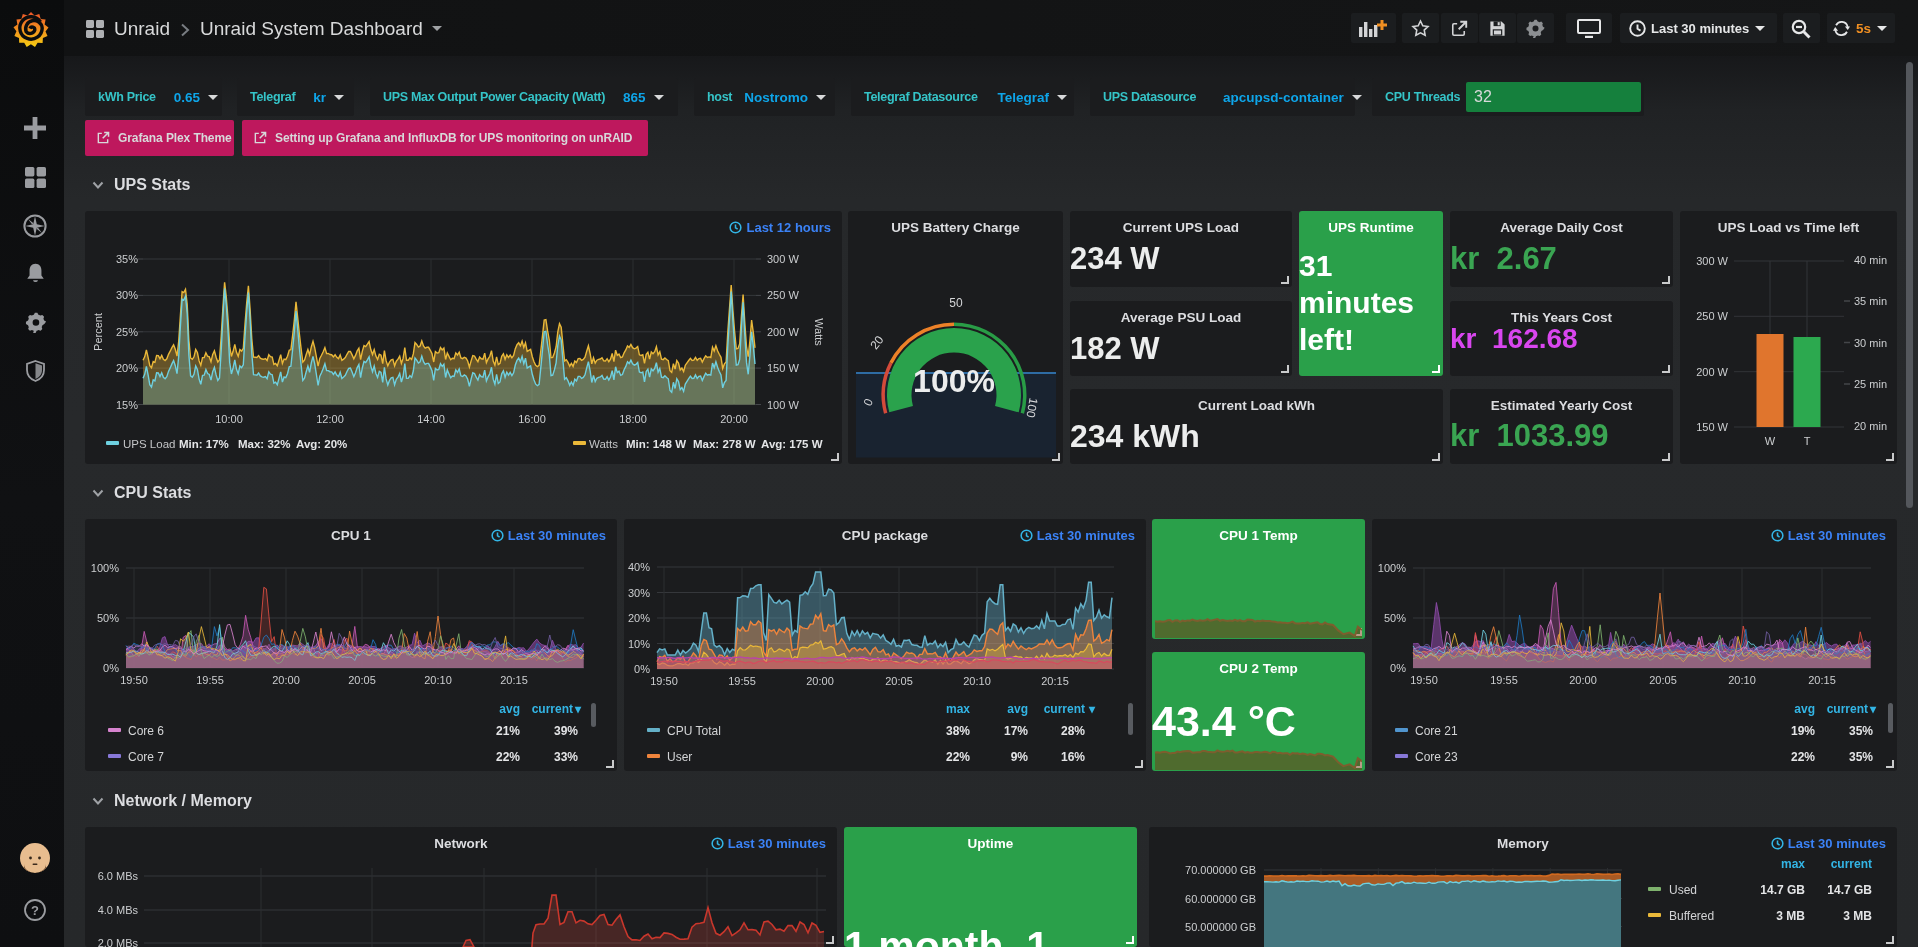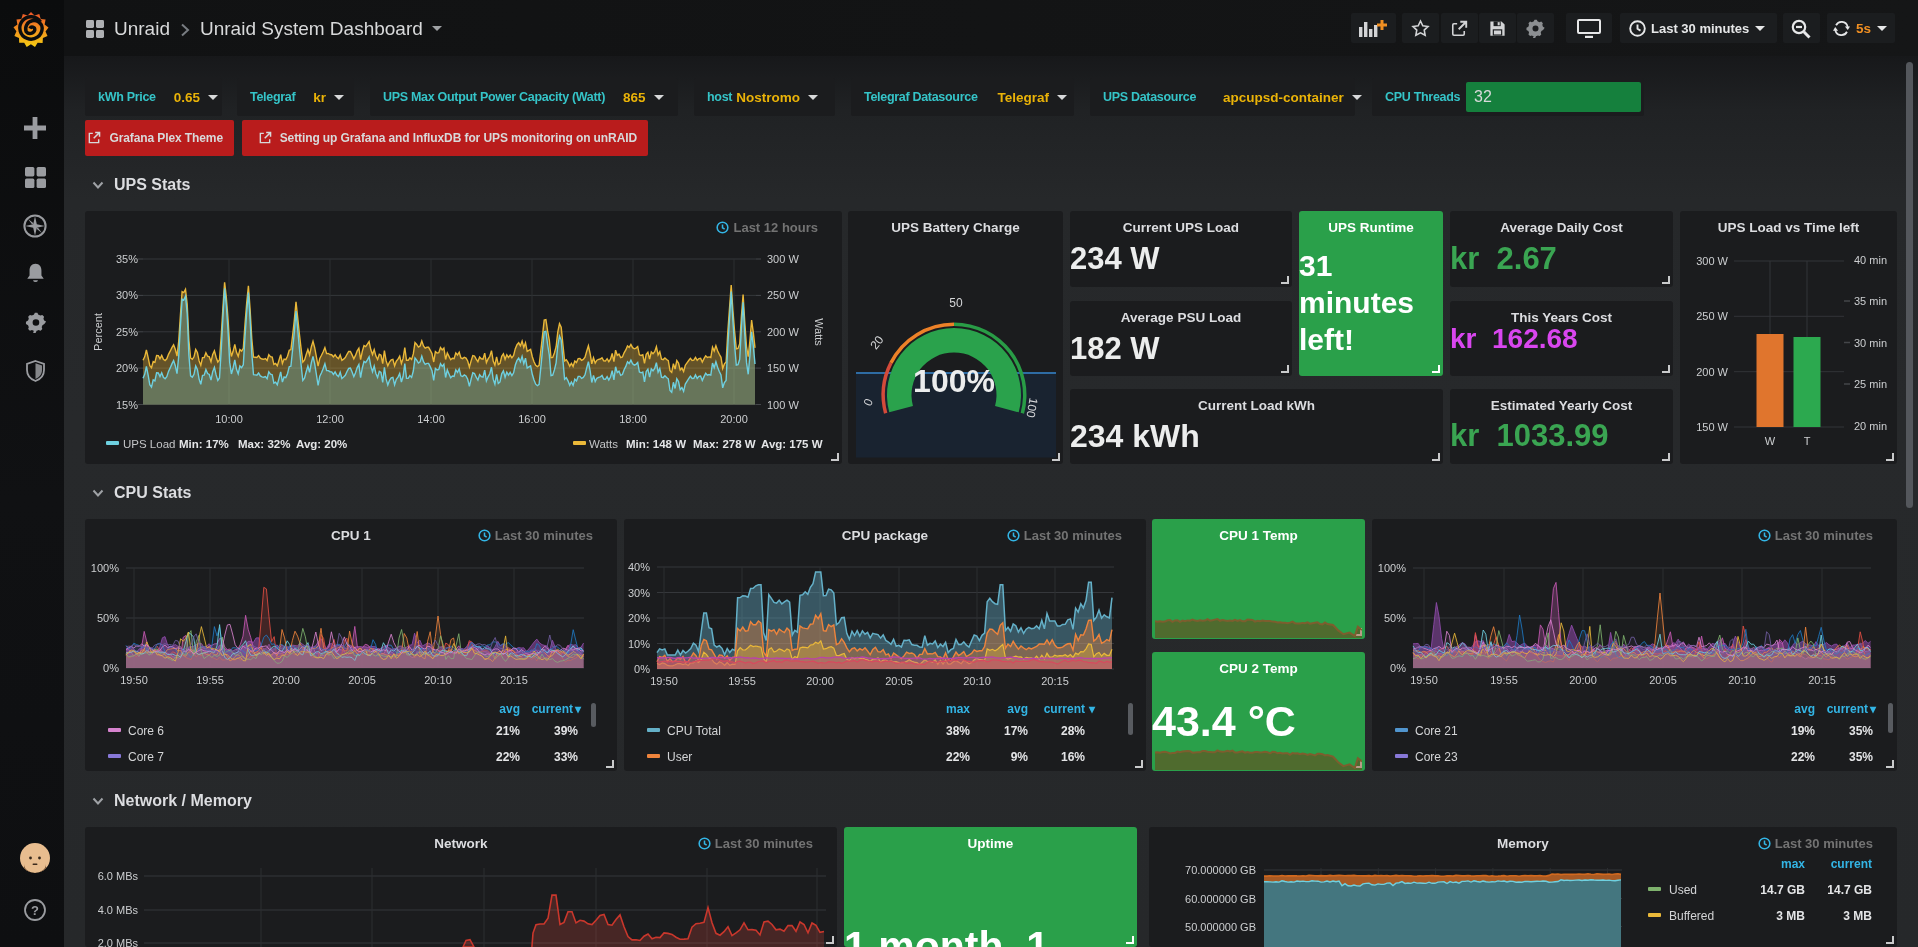--- a/index.html
+++ b/index.html
@@ -23,29 +23,29 @@
 .lgv2 { font-size:11.5px; font-weight:bold; fill:#e4e5e7; }
 .lghdr { font-size:12px; font-weight:bold; fill:#33b5e5; }
 .panel { position:absolute; background:#1b1c1e; border-radius:3px; }
 .panel:after { content:""; position:absolute; right:3px; bottom:3px; width:6px; height:6px;
   border-right:2px solid #e8e9ea; border-bottom:2px solid #e8e9ea; opacity:.85; }
 .gpanel { position:absolute; background:#2aa04a; border-radius:3px; overflow:hidden; }
 .gpanel:after { content:""; position:absolute; right:3px; bottom:3px; width:6px; height:6px;
   border-right:2px solid #fff; border-bottom:2px solid #fff; }
 .ptitle { position:absolute; width:100%; top:9px; text-align:center; font-size:13.5px;
   font-weight:bold; color:#dcdde0; letter-spacing:0; }
-.trange { position:absolute; top:9px; right:24px; font-size:13px; font-weight:bold; color:#737373; }
+.trange { position:absolute; top:9px; right:11px; font-size:13px; font-weight:bold; color:#3b82f6; }
 .trange svg { vertical-align:-2px; margin-right:4px; }
 .statval { position:absolute; width:100%; text-align:left; font-weight:bold; color:#eceded; }
 .vbox { position:absolute; top:78px; height:38px; background:#1b1c1e; border-radius:2px;
   display:flex; align-items:center; white-space:nowrap; }
 .vlabel { color:#35c4c8; font-size:12.5px; font-weight:bold; padding-left:13px; letter-spacing:-0.3px; }
-.vval { color:#eab308; font-size:13.5px; font-weight:bold; }
-.lbox { position:absolute; top:120px; height:36px; background:#b91c1c; border-radius:2px;
-  display:flex; align-items:center; color:#d8d9da; font-size:12px; font-weight:bold; padding:0 11px; white-space:nowrap; letter-spacing:-0.1px;justify-content:flex-end; }
+.vval { color:#0ea5e9; font-size:13.5px; font-weight:bold; }
+.lbox { position:absolute; top:120px; height:36px; background:#be185d; border-radius:2px;
+  display:flex; align-items:center; color:#d8d9da; font-size:12px; font-weight:bold; padding:0 11px; white-space:nowrap; letter-spacing:-0.1px; }
 .lbox svg { margin-right:8px; flex-shrink:0; }
 .caret { display:inline-block; width:0; height:0; border-left:5px solid transparent;
   border-right:5px solid transparent; border-top:5px solid #d8d9da; margin-left:8px; }
 .sechdr { position:absolute; font-size:16px; font-weight:bold; color:#dcdde0; }
 </style>
 </head>
 <body>
 <div id="page"></div>
 <div id="sidebar"></div>
 <div id="navbar"></div>
@@ -184,21 +184,21 @@
     <span class="vval" style="padding-left:18px">kr</span>
     <span class="caret"></span>
   </div>
 <div class="vbox" style="left:370px;width:308px">
     <span class="vlabel">UPS Max Output Power Capacity (Watt)</span>
     <span class="vval" style="padding-left:18px">865</span>
     <span class="caret"></span>
   </div>
 <div class="vbox" style="left:694px;width:141px">
     <span class="vlabel">host</span>
-    <span class="vval" style="padding-left:4px">Nostromo</span>
+    <span class="vval" style="padding-left:12px">Nostromo</span>
     <span class="caret"></span>
   </div>
 <div class="vbox" style="left:851px;width:223px">
     <span class="vlabel">Telegraf Datasource</span>
     <span class="vval" style="padding-left:20px">Telegraf</span>
     <span class="caret"></span>
   </div>
 <div class="vbox" style="left:1090px;width:265px">
     <span class="vlabel">UPS Datasource</span>
     <span class="vval" style="padding-left:27px">apcupsd-container</span>

